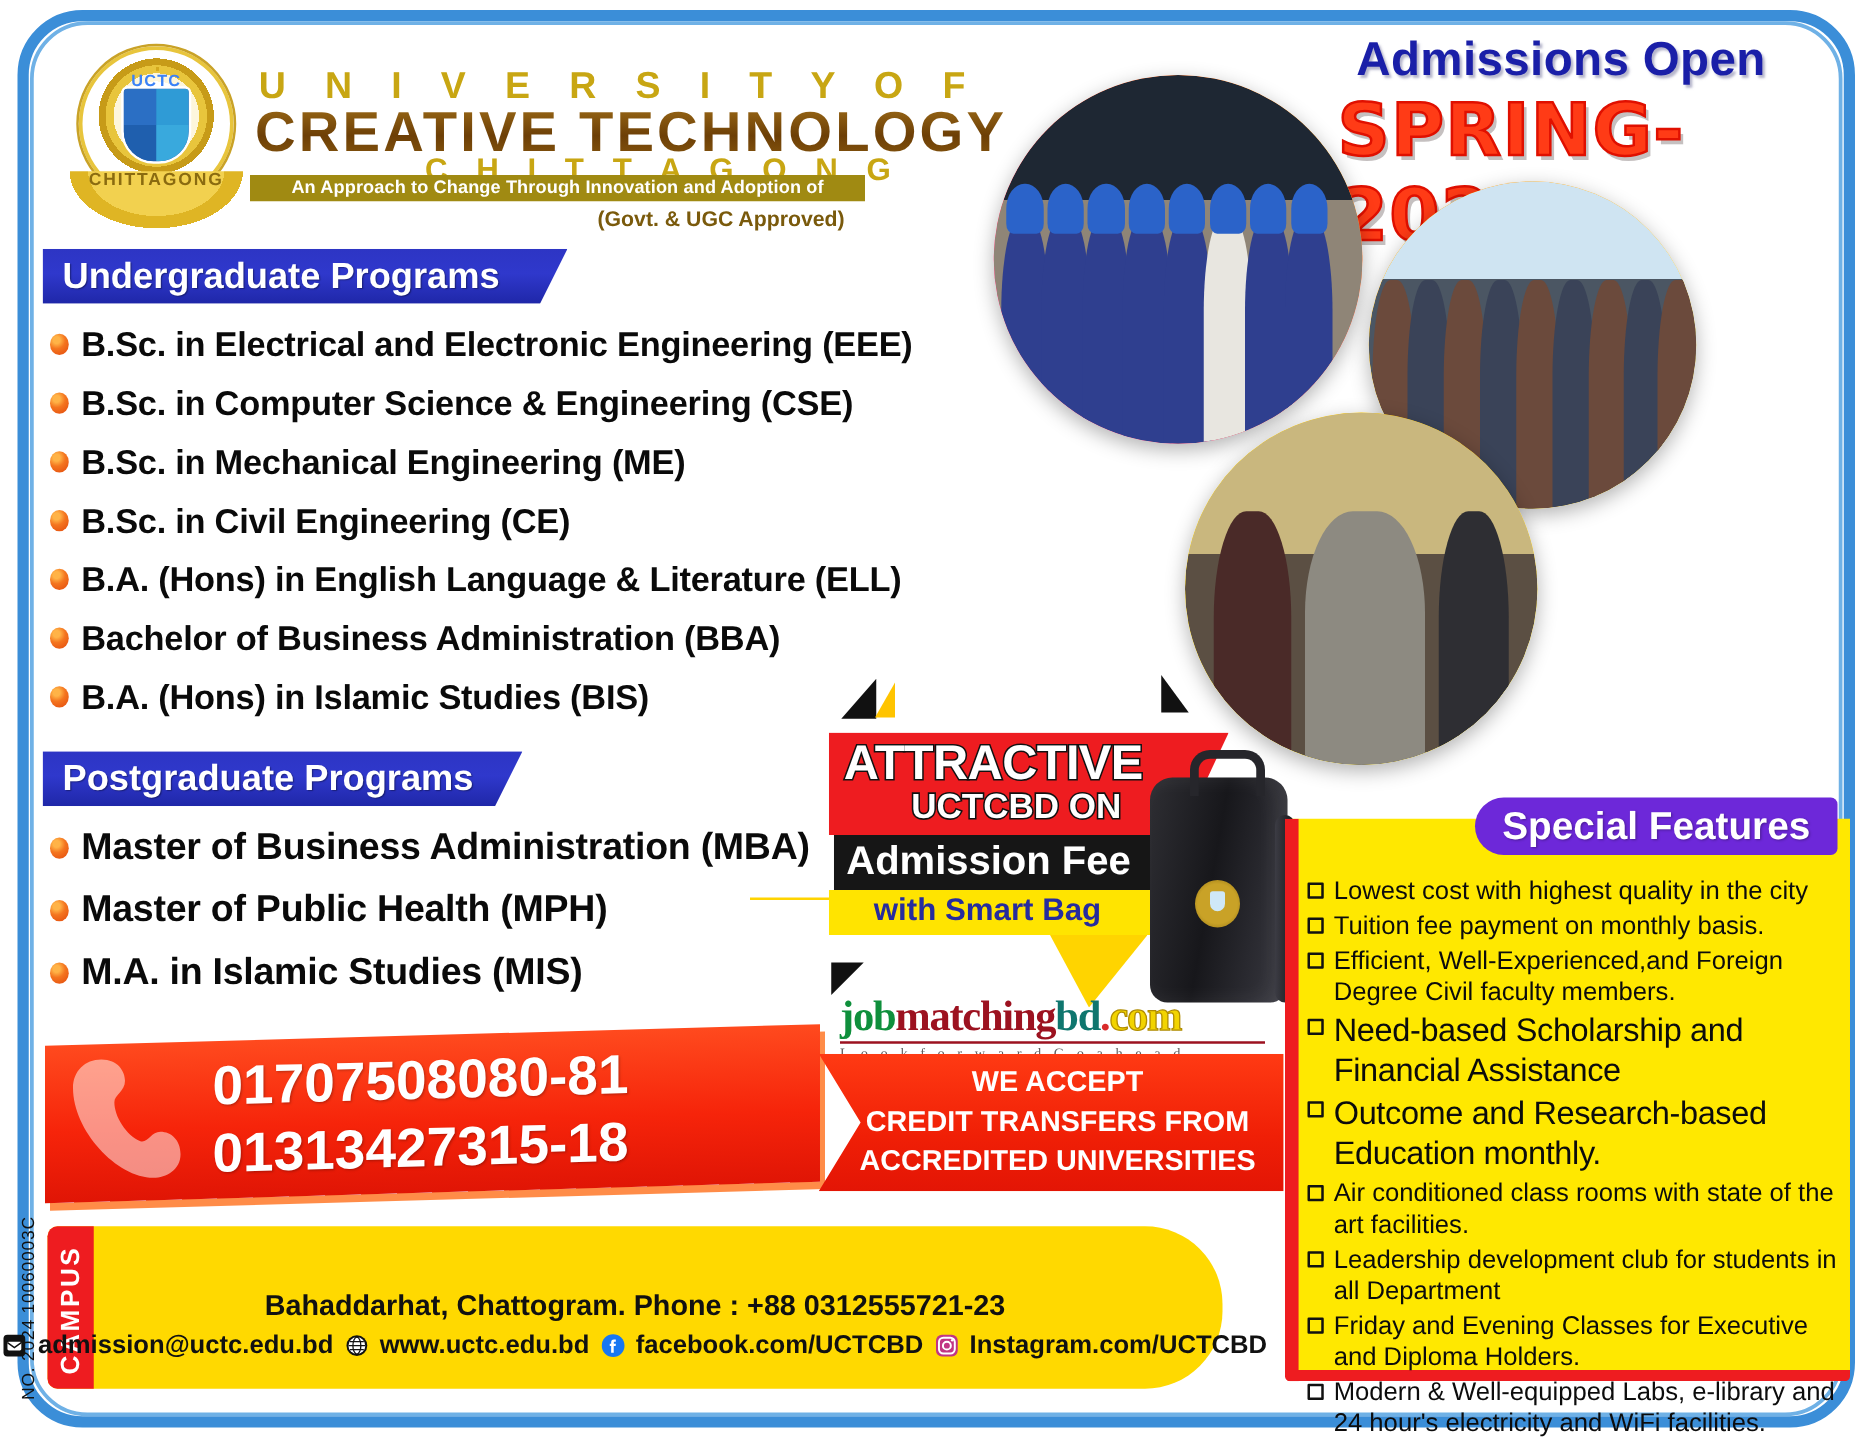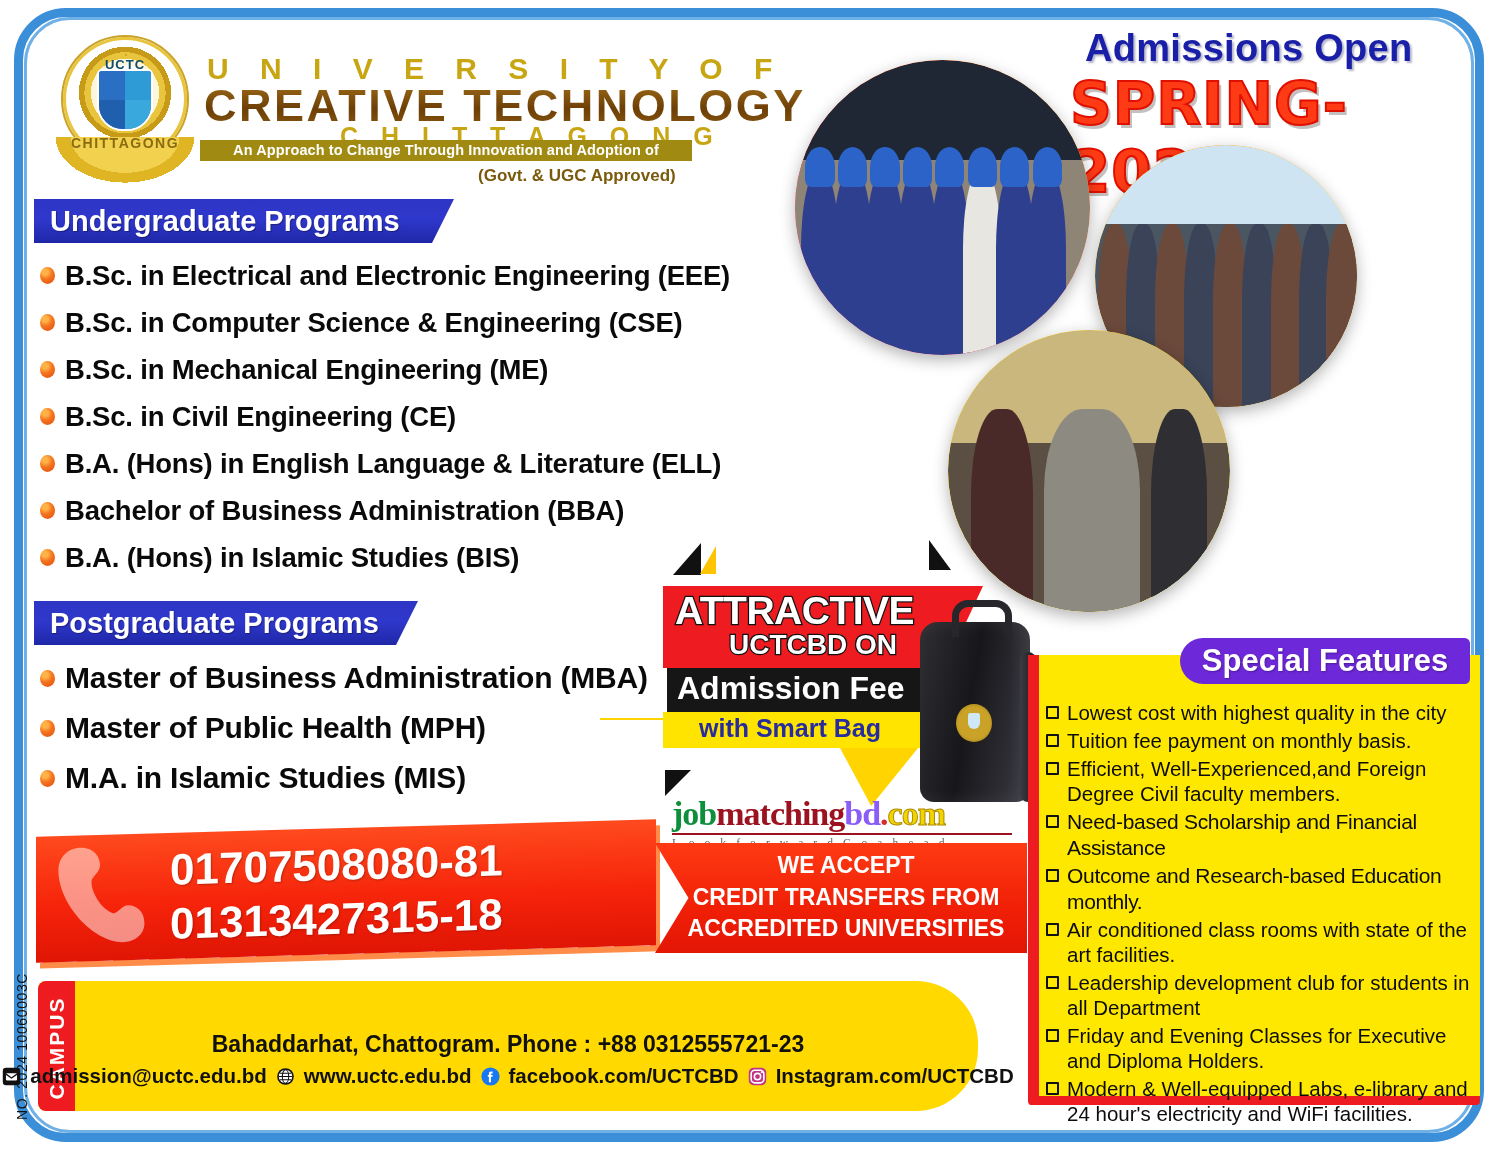--- a/index.html
+++ b/index.html
@@ -74,21 +74,21 @@
     border-radius: 5px 5px 26px 26px;
     overflow: hidden;
     border: 2px solid #ffffff;
     background: #2b64b4;
     display: grid; grid-template-columns: 1fr 1fr; grid-template-rows: 1fr 1fr;
   }
   .q1 { background:#2b6fc4; } .q2 { background:#2f9bd6; }
   .q3 { background:#1f5fae; } .q4 { background:#39a9dd; }
   .crest-uctc {
     position: absolute; left: 0; top: 24px; width: 144px;
-    text-align: center; font-size: 13px; font-weight: bold; color: #0c4a6e;
+    text-align: center; font-size: 13px; font-weight: bold; color: #3b82f6;
     letter-spacing: 1px;
   }
   .crest-ribbon {
     position: absolute; left: 2px; top: 104px; width: 140px; height: 46px;
     background: radial-gradient(ellipse at 50% 0%, #f2d14f 0 55%, #dfb524 55% 70%, transparent 70%);
     border-radius: 0 0 60% 60%;
   }
   .crest-chit {
     position: absolute; left: 0; top: 102px; width: 144px;
     text-align: center; font-size: 14px; font-weight: bold; color: #8a6b10;
@@ -298,21 +298,21 @@
   }
 
   
   #jmb {
     position: absolute; left: 672px; top: 797px; width: 340px;
   }
   #jmb .brand { font-size: 34px; font-weight: bold; letter-spacing: -1px;
                 font-family: "Liberation Serif", serif; line-height: 1; }
   #jmb .b-job { color:#0f8f3c; }
   #jmb .b-matching { color:#9c1220; }
-  #jmb .b-bd { color:#8b5cf6; }
+  #jmb .b-bd { color:#0f766e; }
   #jmb .b-dot { color:#d92b2b; }
   #jmb .b-com { color:#f2d400; -webkit-text-stroke: 1px #b08c00; }
   #jmb .tagline {
     font-size: 11.5px; letter-spacing: 3.6px; color: #5f5f5f;
     border-top: 2px solid #9c1220; margin-top: 2px; padding-top: 2px;
     font-family: "Liberation Serif", serif;
   }
 
   
   #phone-banner {
@@ -394,21 +394,21 @@
   }
   .sf-item {
     display: flex; align-items: flex-start; gap: 8px;
     font-size: 20.5px; color: #0c0c0c; line-height: 1.22;
     margin-bottom: 3px;
   }
   .sf-box {
     flex: none; width: 13px; height: 13px; margin-top: 6px;
     border: 2px solid #111; border-radius: 1px; background: transparent;
   }
-  .sf-item.tight { font-size: 21px; letter-spacing: -.3px; justify-content: center; }
+  .sf-item.tight { font-size: 26px; letter-spacing: -.3px; justify-content: center; }
   .sf-text { flex: 1; }
 </style>
 </head>
 <body>
 
 <div id="page">
 
   <div class="frame-blue"></div>
   <div class="frame-blue2"></div>
 

